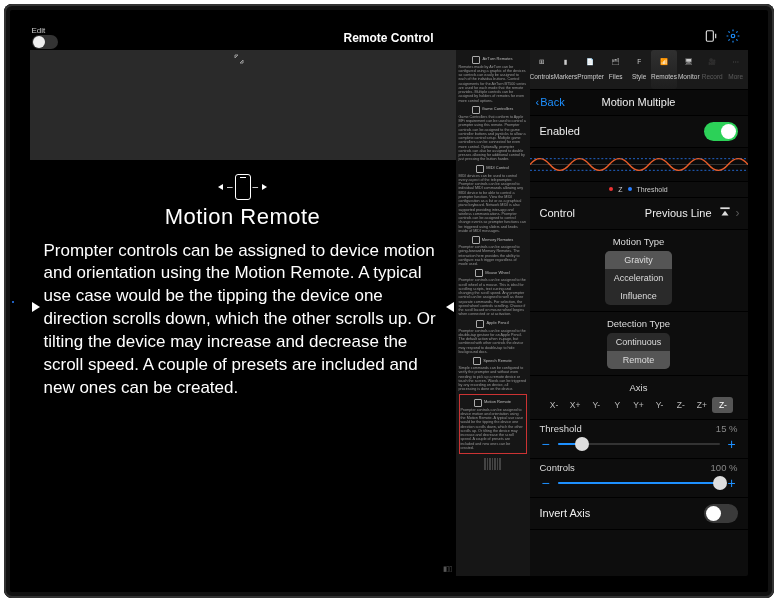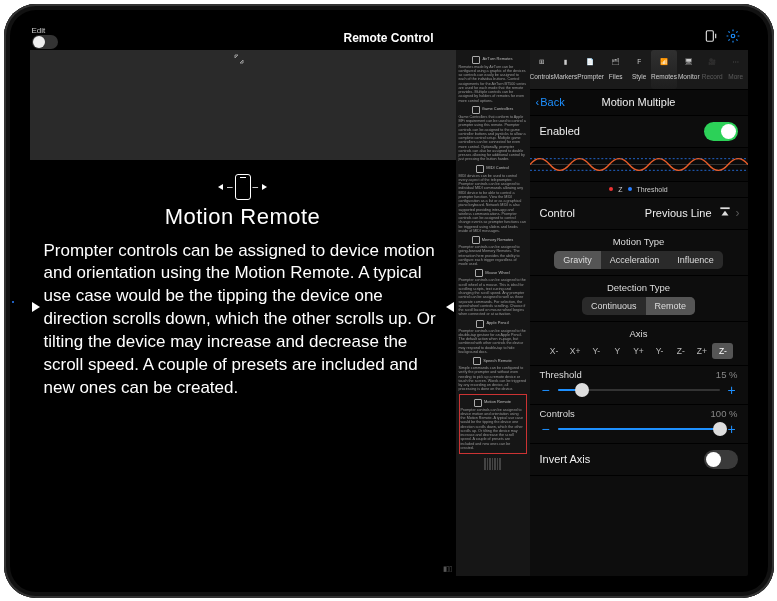--- a/index.html
+++ b/index.html
@@ -1,17 +1,17 @@
 <!DOCTYPE html>
 <html><head>
 <meta charset="utf-8">
 <style>
   * { box-sizing: border-box; margin: 0; padding: 0; }
   body { background: #fff; font-family: -apple-system, "Helvetica Neue", Arial, sans-serif; display: flex; align-items: center; justify-content: center; height: 601px; width: 777px; }
-  .device { width: 770px; height: 594px; background: #000; border-radius: 32px; padding: 22px 26px; box-shadow: inset 0 0 0 2px #333, inset 0 0 0 6px #111; position: relative; }
+  .device { width: 770px; height: 594px; background: #000; border-radius: 8px; padding: 22px 26px; box-shadow: inset 0 0 0 2px #333, inset 0 0 0 6px #111; position: relative; }
   .screen { width: 100%; height: 100%; background: #000; border-radius: 2px; display: flex; flex-direction: column; overflow: hidden; }
   .topbar { display: flex; align-items: center; justify-content: space-between; padding: 2px 8px 2px 2px; height: 24px; }
   .topbar-left { display: flex; align-items: center; gap: 4px; }
   .edit-label { color: #ccc; font-size: 8px; }
   .edit-toggle { width: 26px; height: 14px; background: #333; border-radius: 7px; position: relative; }
   .edit-toggle::after { content: ""; position: absolute; width: 12px; height: 12px; background: #eee; border-radius: 50%; top: 1px; left: 1px; }
   .app-title { color: #fff; font-size: 12px; font-weight: 600; position: absolute; left: 50%; transform: translateX(-50%); }
   .topbar-right { display: flex; align-items: center; gap: 8px; }
   .gear, .scan { color: #3a78ff; font-size: 14px; }
   .content { display: flex; flex: 1; overflow: hidden; }
@@ -62,21 +62,21 @@
   .wave svg { width: 100%; height: 100%; }
   .legend { display: flex; align-items: center; justify-content: center; gap: 5px; font-size: 7px; height: 16px; color: #ccc; border-bottom: 1px solid #000; }
   .legend .dot { width: 4px; height: 4px; border-radius: 50%; display: inline-block; }
   .d-red { background: #e33; }
   .d-blue { background: #2a7fff; }
   .control-row { display: flex; align-items: center; justify-content: space-between; padding: 0 8px 0 10px; height: 32px; border-bottom: 1px solid #000; }
   .disclosure { color: #555; font-size: 12px; margin-left: 4px; }
   .ctl-icon { color: #ddd; font-size: 13px; margin-left: 6px; font-weight: 700; }
   .section { padding: 6px 8px; text-align: center; border-bottom: 1px solid #000; }
   .sec-title { font-size: 9.5px; color: #ddd; margin-bottom: 4px; }
-  .seg { display: inline-flex; background: #2a2a2a; border-radius: 5px; overflow: hidden; }
+  .seg { display: inline-flex; background: #2a2a2a; border-radius: 5px; overflow: hidden; flex-direction: column; }
   .seg button { background: transparent; border: none; color: #ddd; font-size: 9px; padding: 4px 9px; }
   .seg button.sel { background: #555; }
   .axis-row { display: flex; justify-content: space-evenly; margin-top: 4px; padding: 0 6px; }
   .axis-row button { background: transparent; border: none; color: #bbb; font-size: 8.5px; padding: 3px 2px; border-radius: 3px; flex: 1; }
   .axis-row button.sel { background: #555; color: #fff; }
   .slider-row { padding: 3px 10px 6px; border-bottom: 1px solid #000; }
   .slider-head { display: flex; justify-content: space-between; font-size: 9.5px; color: #ddd; margin-bottom: 2px; }
   .slider-head .pct { color: #888; }
   .slider-body { display: flex; align-items: center; gap: 6px; }
   .minus, .plus { color: #1e90ff; font-size: 14px; width: 12px; text-align: center; }

